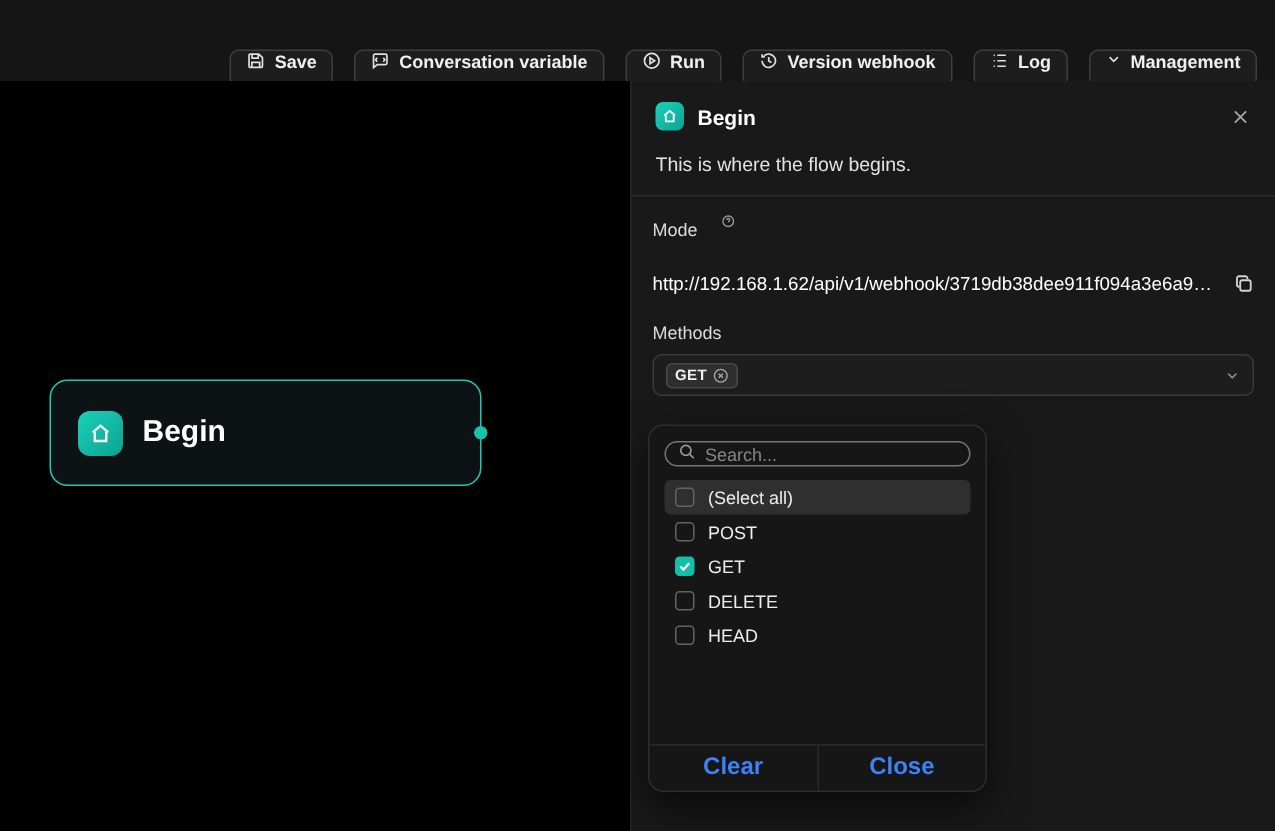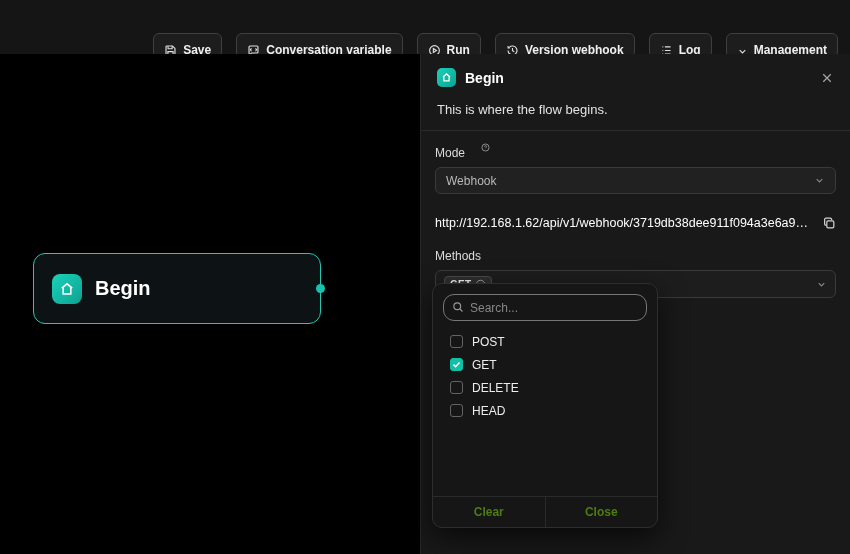--- a/index.html
+++ b/index.html
@@ -11,21 +11,21 @@
   }
 
   
   .topbar {
     position: absolute; top: 0; left: 0; right: 0; height: 54px;
     background: #151515;
     display: flex; align-items: center; justify-content: flex-end;
     gap: 14px; padding-right: 12px;
   }
   .tb-btn {
-    display: inline-flex; align-items: flex-end; gap: 6px;
+    display: inline-flex; align-items: flex-start; gap: 6px;
     height: 25px; padding: 0 10px;
     background: #1d1d1d; border: 1px solid #3f3f3f; border-radius: 6px;
     color: #f0f0f0; font-size: 12px; font-weight: 600; cursor: pointer;
     white-space: nowrap;
     margin-top: 37px;
   }
   .tb-btn svg { display: block; }
 
   
   .canvas { position: absolute; top: 54px; left: 0; right: 430px; bottom: 0; background: #000; }
@@ -97,21 +97,21 @@
   .methods-field .chev { margin-left: auto; color: #8a8a8a; display: flex; }
 
   
   .popup {
     position: absolute; left: 432px; top: 283px; width: 226px; height: 245px;
     background: #161616; border: 1px solid #2e2e2e; border-radius: 10px;
     box-shadow: 0 10px 28px rgba(0,0,0,.65);
     padding: 10px 10px 0 10px; display: flex; flex-direction: column; z-index: 10;
   }
   .search-box {
-    height: 27px; border: 1px solid #767676; border-radius: 11px;
+    height: 17px; border: 1px solid #767676; border-radius: 11px;
     display: flex; align-items: center; gap: 6px; padding: 0 8px; flex-shrink: 0;
   }
   .search-box svg { color: #9a9a9a; flex-shrink: 0; }
   .search-box input {
     flex: 1; min-width: 0; background: transparent; border: none; outline: none;
     color: #e0e0e0; font-size: 12px; font-family: "Liberation Sans", sans-serif;
   }
   .search-box input::placeholder { color: #868686; }
 
   .opt-list { margin-top: 9px; flex: 1; }
@@ -127,21 +127,21 @@
     display: flex; align-items: center; justify-content: center;
   }
   .cbox.checked { background: #12c0a8; border-color: #12c0a8; }
 
   .popup-footer {
     margin: 4px -10px 0 -10px; border-top: 1px solid #2a2a2a;
     display: flex; align-items: stretch; height: 31px; flex-shrink: 0;
   }
   .pf-btn {
     flex: 1; display: flex; align-items: center; justify-content: center;
-    font-size: 12px; font-weight: 700; color: #4d7c0f; cursor: pointer;
+    font-size: 16px; font-weight: 700; color: #3b82f6; cursor: pointer;
   }
   .pf-sep { width: 1px; background: #2a2a2a; }
 </style>
 </head>
 <body>
 
 <div class="app">
 
   <div class="topbar">
     <div class="tb-btn">
@@ -236,28 +236,20 @@
       <div class="field-label">
         <span>Mode</span>
         <span class="info-sup">
           <svg width="9" height="9" viewBox="0 0 12 12" fill="none" stroke="#9a9a9a" stroke-width="1.2">
             <circle cx="6" cy="6" r="4.7"></circle>
               <path d="M4.7 4.8 a1.3 1.3 0 1 1 1.6 1.3 v.8"></path>
               <path d="M6 8.6 v.01"></path>
           </svg>
         </span>
       </div>
-      <div class="select-box">
-        <span>Webhook</span>
-        <span class="chev">
-          <svg width="11" height="11" viewBox="0 0 16 16" fill="none" stroke="#8a8a8a" stroke-width="1.6">
-            <path d="M4 6 l4 4 4 -4"></path>
-          </svg>
-        </span>
-      </div>
 
       <div class="url-row">
         <span class="url-text">http://192.168.1.62/api/v1/webhook/3719db38dee911f094a3e6a96b...</span>
         <span class="copy-btn">
           <svg width="14" height="14" viewBox="0 0 16 16" fill="none" stroke="#d3d3d3" stroke-width="1.4">
             <rect x="5.5" y="5.5" width="8" height="8" rx="1.5"></rect>
             <path d="M10.5 3.5 v-0.5 a1.5 1.5 0 0 0 -1.5 -1.5 h-5 a1.5 1.5 0 0 0 -1.5 1.5 v5 a1.5 1.5 0 0 0 1.5 1.5 h0.5" transform="translate(0.5,1)"></path>
           </svg>
         </span>
       </div>
@@ -289,20 +281,24 @@
       <span>
         <svg width="12" height="12" viewBox="0 0 16 16" fill="none" stroke="#9a9a9a" stroke-width="1.5">
           <circle cx="7" cy="7" r="4.5"></circle>
             <path d="M10.5 10.5 L14 14"></path>
         </svg>
       </span>
       <input type="text" placeholder="Search..." style="">
     </div>
 
     <div class="opt-list">
+      <div class="opt-row hl">
+        <span class="cbox"></span>
+        <span>(Select all)</span>
+      </div>
       <div class="opt-row">
         <span class="cbox"></span>
         <span>POST</span>
       </div>
       <div class="opt-row">
         <span class="cbox checked">
           <svg width="9" height="9" viewBox="0 0 12 12" fill="none" stroke="#ffffff" stroke-width="2">
             <path d="M2 6.2 L4.8 9 L10 3.4"></path>
           </svg>
         </span>

